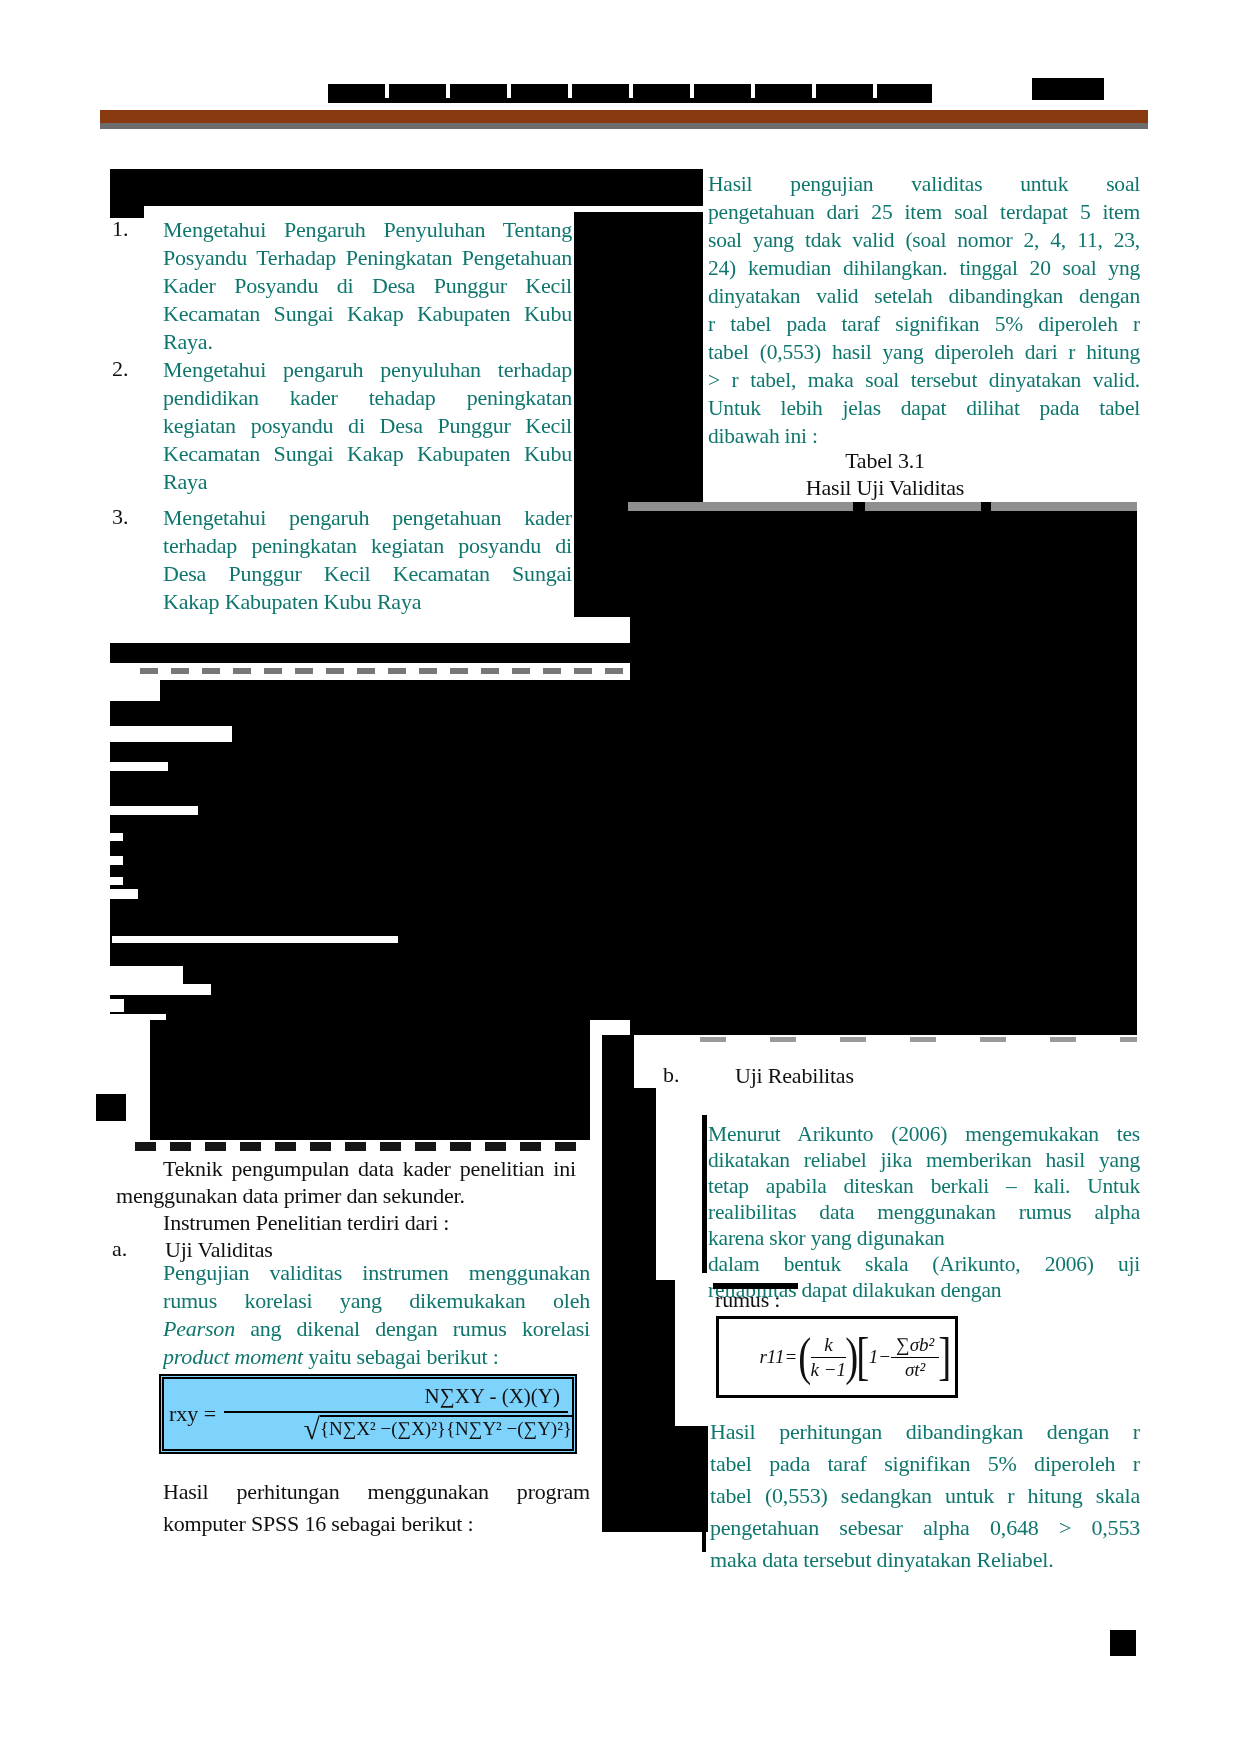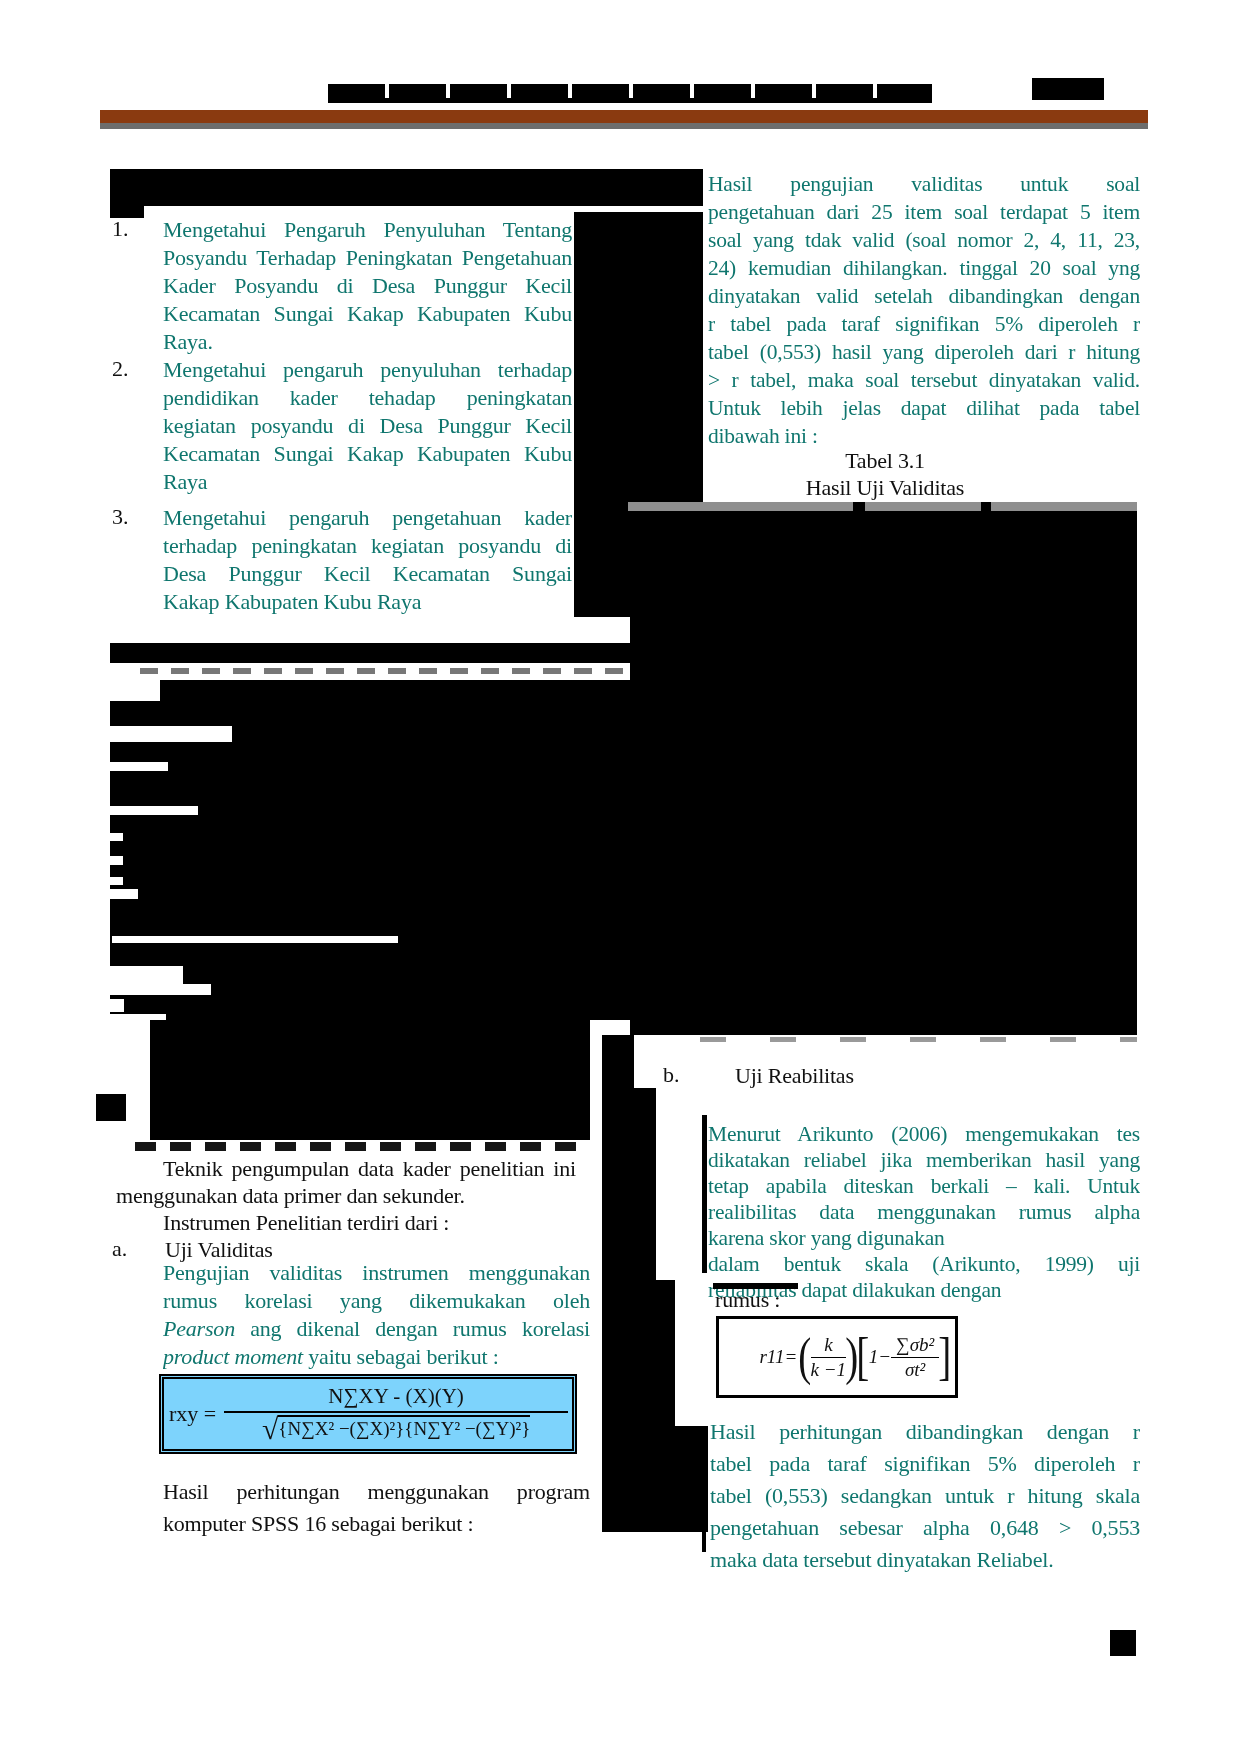--- a/index.html
+++ b/index.html
@@ -32,21 +32,21 @@
   .dashrow-black{position:absolute;background:repeating-linear-gradient(90deg,#151515 0 21px,transparent 21px 35px);}
   .dashrow-lite{position:absolute;background:repeating-linear-gradient(90deg,#9a9a9a 0 26px,transparent 26px 70px);}
 
   
   .titlebar{position:absolute;background:repeating-linear-gradient(90deg,#000 0 57px,#fff 57px 61px);}
 
   
   .f1{position:absolute;left:159px;top:1374px;width:418px;height:80px;border:5px double #000;
       display:flex;align-items:center;background:#7dd3fc;box-sizing:border-box;}
   .f1 .lhs{font-size:22px;margin:0 4px 0 5px;white-space:nowrap;}
-  .f1 .frac{flex:1;text-align:center;}
+  .f1 .frac{flex:1;text-align:right;}
   .f1 .num{display:block;font-size:21px;border-bottom:2px solid #000;padding:0 8px 2px;margin:0 4px;}
   .f1 .den{display:block;font-size:19px;padding-top:1px;white-space:nowrap;}
   .f1 .sqrt{font-size:30px;line-height:1;vertical-align:-4px;}
   .f1 .ovl{display:inline-block;border-top:2px solid #000;padding-top:1px;}
 
   
   .f2{position:absolute;left:716px;top:1316px;width:242px;height:82px;border:3px solid #000;
       display:flex;align-items:center;justify-content:center;background:#fff;box-sizing:border-box;
       font-style:italic;font-size:19px;}
   .f2 .lhs{margin-right:2px;white-space:nowrap;margin-left:36px;}
@@ -176,21 +176,21 @@
   <div class="blk" style="left:702px;top:1452px;width:4px;height:100px;"></div>
 
   <div class="marker" style="left:663px;top:1062px;">b.</div>
   <div class="sline fs22" style="left:735px;top:1062px;width:300px;height:28px;line-height:28px;">Uji Reabilitas</div>
   <div class="plines lh26 fs215" style="left:708px;top:1121px;width:432px;">
       <div class="jline"><span>Menurut Arikunto (2006) mengemukakan tes</span></div>
       <div class="jline"><span>dikatakan reliabel jika memberikan hasil yang</span></div>
       <div class="jline"><span>tetap apabila diteskan berkali – kali. Untuk</span></div>
       <div class="jline"><span>realibilitas data menggunakan rumus alpha</span></div>
       <div class="jline noj"><span>karena skor yang digunakan</span></div>
-      <div class="jline"><span>dalam bentuk skala (Arikunto, 1999) uji</span></div>
+      <div class="jline"><span>dalam bentuk skala (Arikunto, 2006) uji</span></div>
       <div class="jline noj"><span>reliabilitas dapat dilakukan dengan</span></div>
     </div>
 
   <div class="sline fs22" style="left:715px;top:1286px;width:120px;height:28px;line-height:28px;">rumus :</div>
   <div class="blk" style="left:713px;top:1283px;width:85px;height:6px;"></div>
 
   <div class="f2">
     <span class="lhs">r11=</span>
     <span class="big">(</span>
     <span class="frac">

